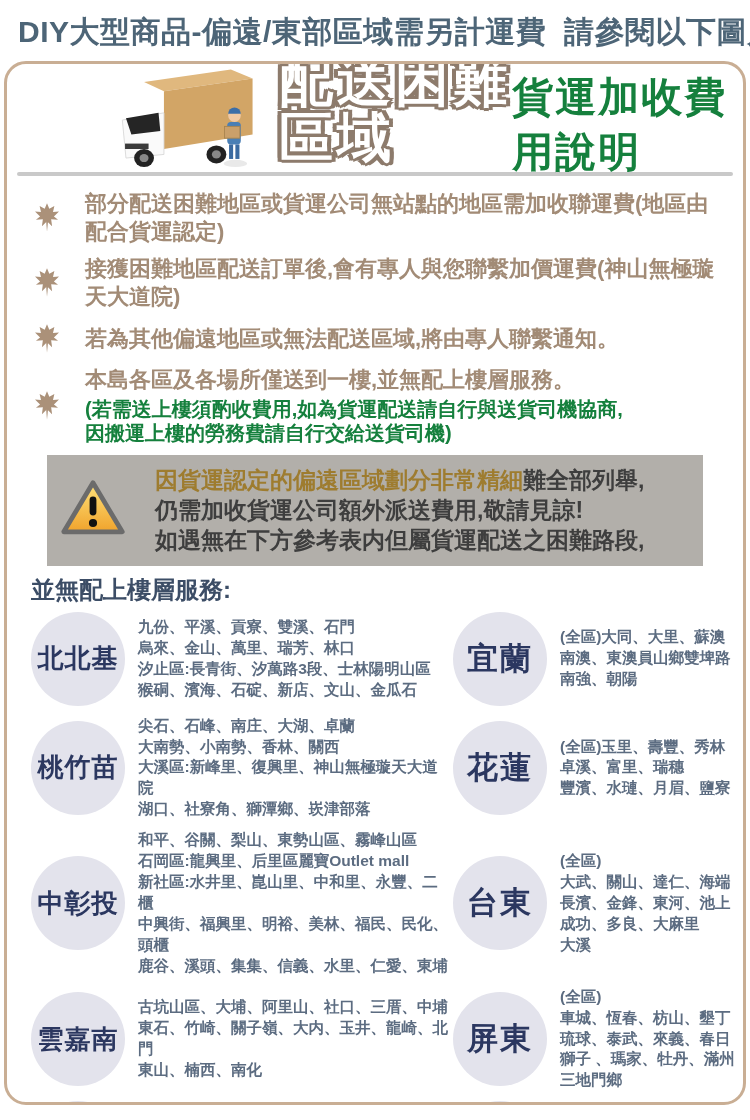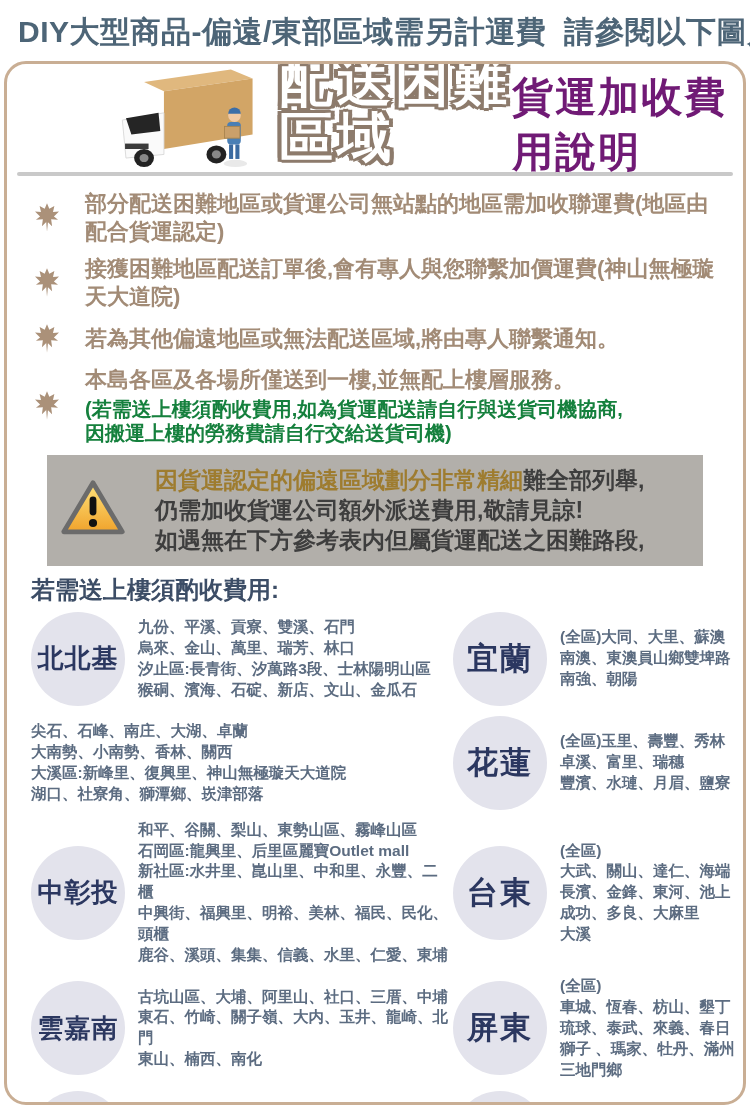--- a/index.html
+++ b/index.html
@@ -17,21 +17,21 @@
   }
   .banner{display:flex;align-items:center;margin:4px 0 0 96px;height:96px;gap:8px;}
   .truck-wrap{flex:none;width:168px;height:104px;}
   .banner-text{display:flex;flex-direction:row;}
   .banner-title{
     font-size:54px;font-weight:bold;color:#ffffff;letter-spacing:4px;line-height:1.05;
     text-shadow:3px 0 0 #8d7b6c,-3px 0 0 #8d7b6c,0 3px 0 #8d7b6c,0 -3px 0 #8d7b6c,
       2px 2px 0 #8d7b6c,-2px 2px 0 #8d7b6c,2px -2px 0 #8d7b6c,-2px -2px 0 #8d7b6c,
       4px 2px 0 #8d7b6c,-4px 2px 0 #8d7b6c,4px -2px 0 #8d7b6c,-4px -2px 0 #8d7b6c;
   }
-  .banner-subtitle{font-size:41px;font-weight:bold;color:#701a75;letter-spacing:2px;margin-top:17px;}
+  .banner-subtitle{font-size:41px;font-weight:bold;color:#15803d;letter-spacing:2px;margin-top:17px;}
   .divider{height:4px;background:#c9c9c9;margin:8px 10px 0 10px;border-radius:2px;}
   .notes{list-style:none;margin:14px 0 0 0;padding:0 16px 0 28px;}
   .note{display:flex;gap:26px;margin-bottom:9px;align-items:center;}
   .leaf{flex:none;margin-top:2px;}
   .note-text{font-size:22px;font-weight:bold;color:#a28b76;line-height:1.28;}
   .note-sub{font-size:20px;font-weight:bold;color:#15803d;line-height:1.22;white-space:pre-line;margin-top:3px;}
   .warnbox{
     margin:8px 40px 0 40px;background:#b2afaa;padding:10px 12px;
     display:flex;align-items:center;gap:28px;
   }
@@ -145,21 +145,21 @@
           <circle cx="50" cy="67" r="6" fill="#111"></circle>
         </svg>
       </span>
       <div class="warn-text">
         <div><span class="gold">因貨運認定的偏遠區域劃分非常精細</span><span>難全部列舉,</span></div>
         <div>仍需加收貨運公司額外派送費用,敬請見諒!</div>
         <div>如遇無在下方參考表内但屬貨運配送之困難路段,</div>
       </div>
     </div>
 
-    <div class="ref-title">若需送上樓須酌收費用:</div>
+    <div class="ref-title">並無配上樓層服務:</div>
 
     <div class="regions">
 
       <div class="rrow">
         <div class="cell">
           <div class="badge b3">北北基</div>
           <div class="lines">九份、平溪、貢寮、雙溪、石門
 烏來、金山、萬里、瑞芳、林口
 汐止區:長青街、汐萬路3段、士林陽明山區
 猴硐、濱海、石碇、新店、文山、金瓜石</div>
@@ -167,20 +167,21 @@
         <div class="cell">
           <div class="badge b2">宜蘭</div>
           <div class="lines">(全區)大同、大里、蘇澳
 南澳、東澳員山鄉雙埤路
 南強、朝陽</div>
         </div>
       </div>
 
       <div class="rrow">
         <div class="cell">
+          <div class="badge b3">桃竹苗</div>
           <div class="lines">尖石、石峰、南庄、大湖、卓蘭
 大南勢、小南勢、香林、關西
 大溪區:新峰里、復興里、神山無極璇天大道院
 湖口、社寮角、獅潭鄉、崁津部落</div>
         </div>
         <div class="cell">
           <div class="badge b2">花蓮</div>
           <div class="lines">(全區)玉里、壽豐、秀林
 卓溪、富里、瑞穗
 豐濱、水璉、月眉、鹽寮</div>

